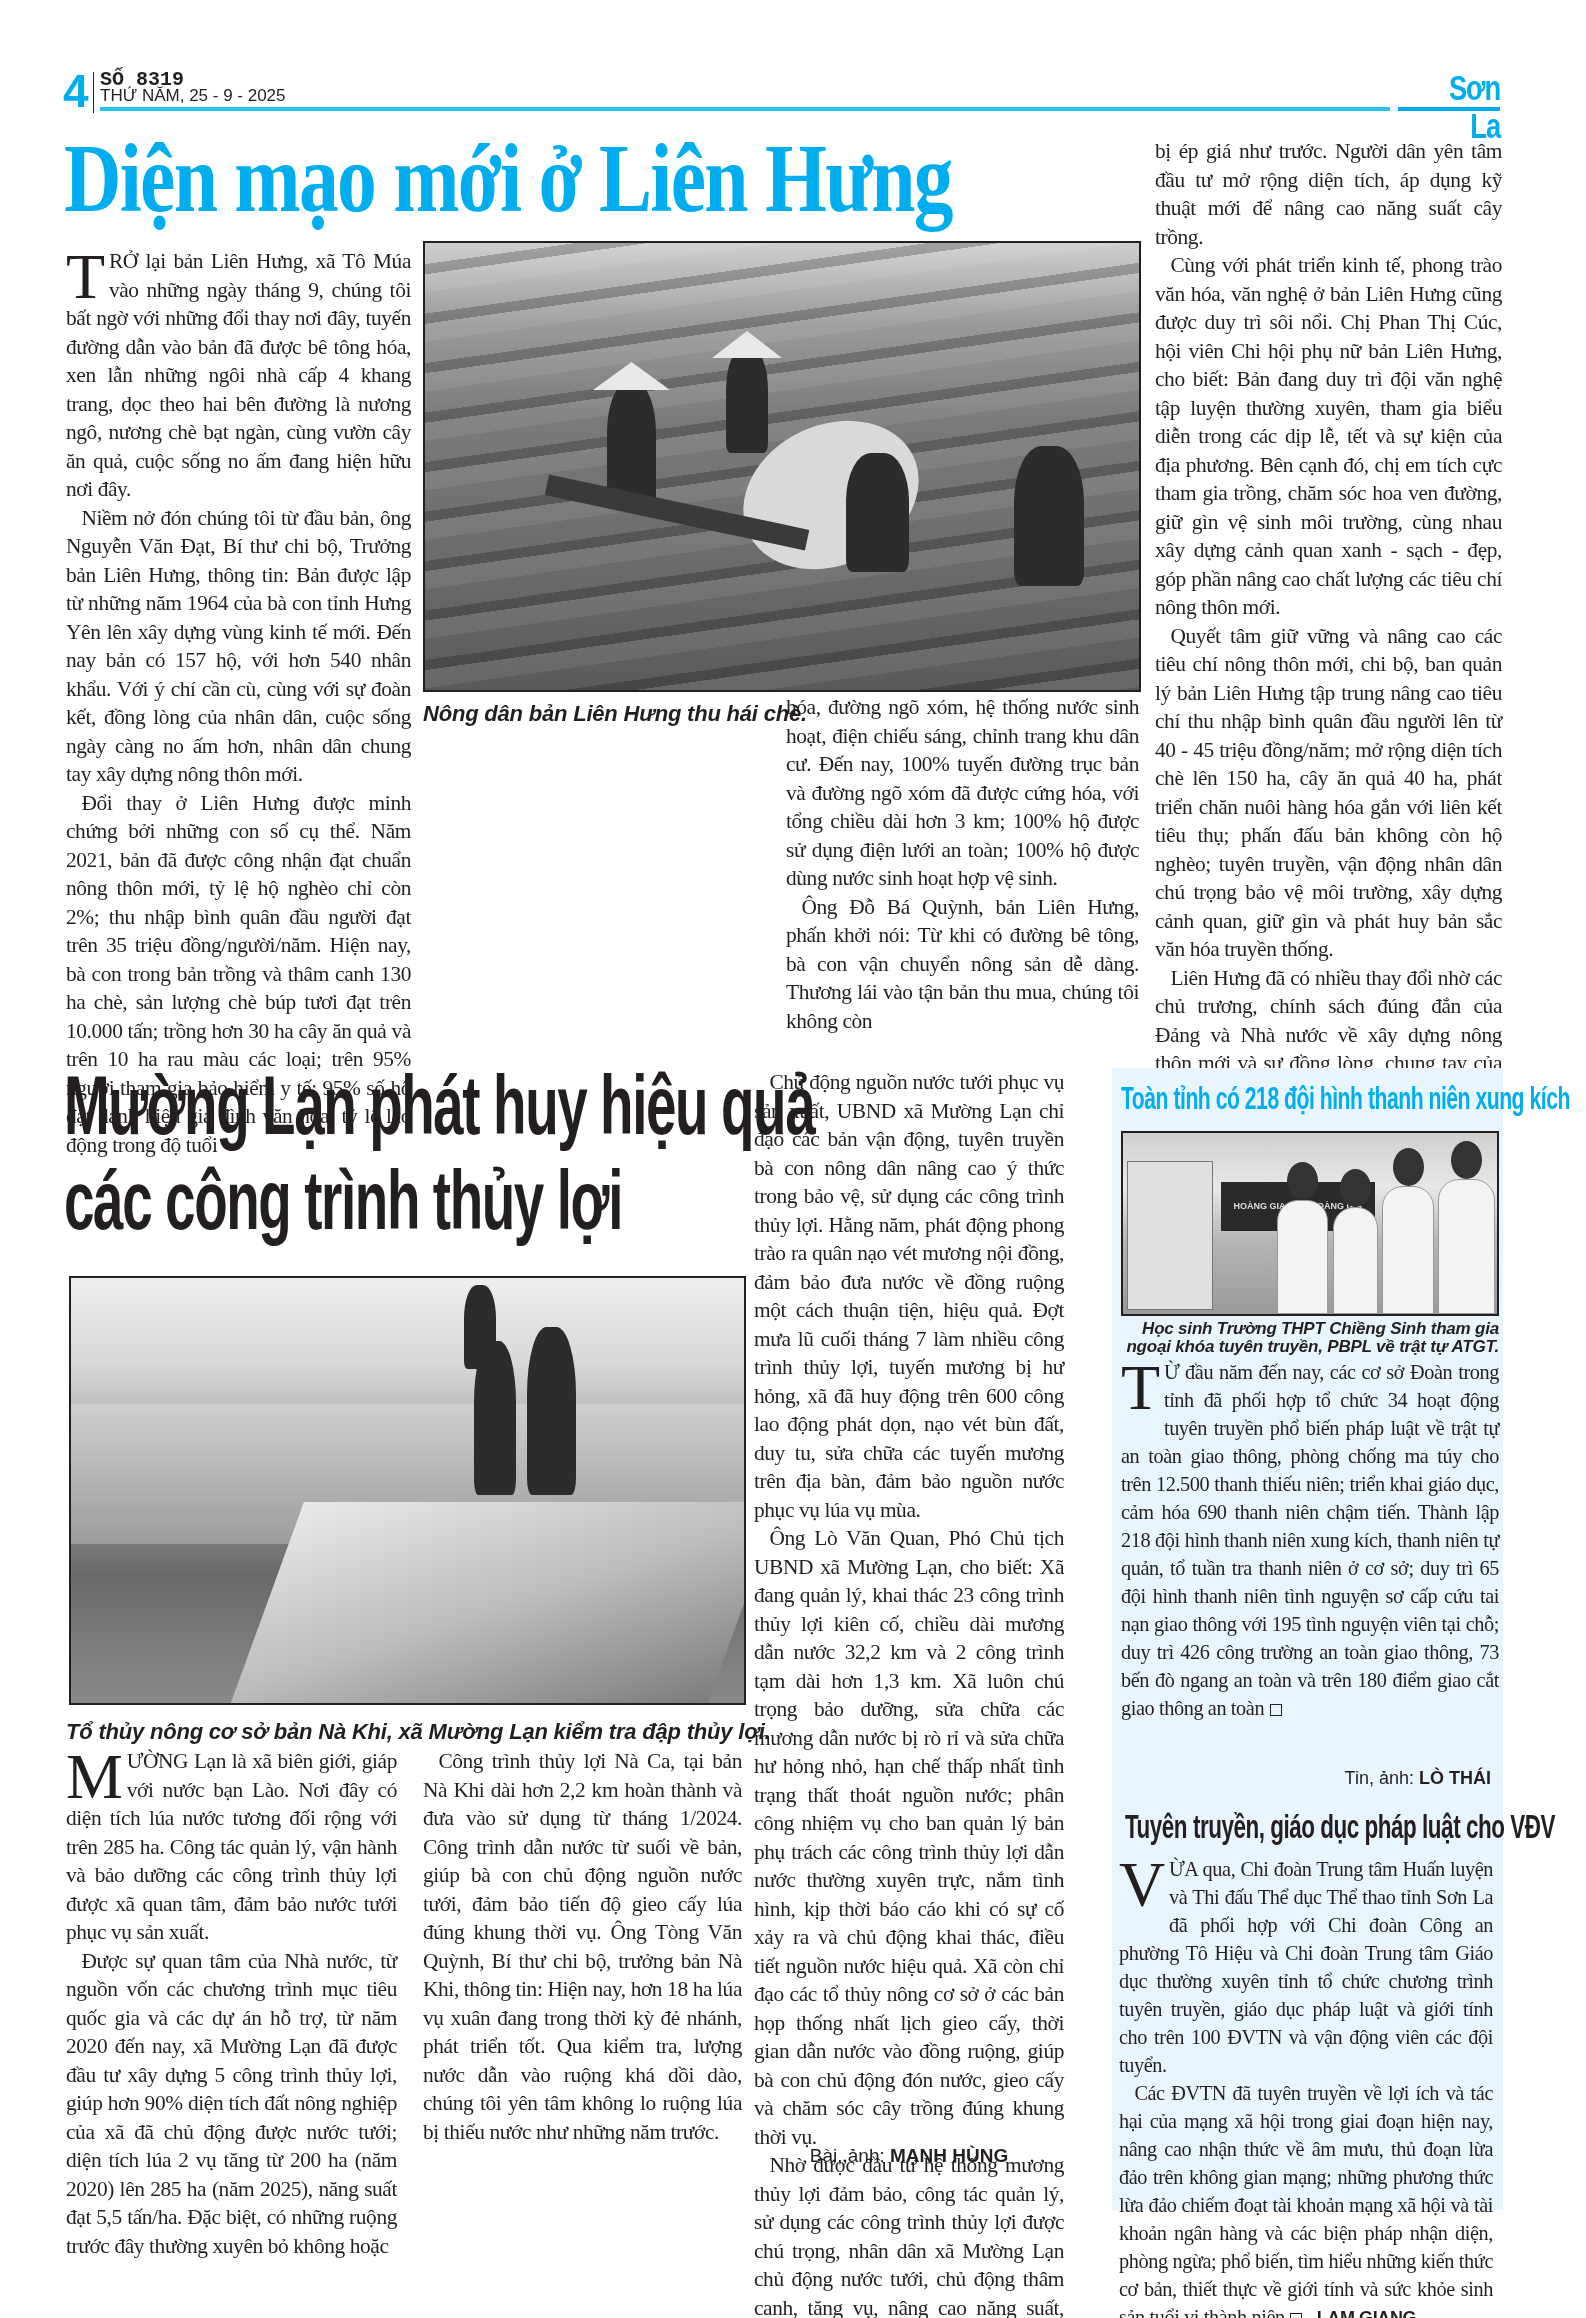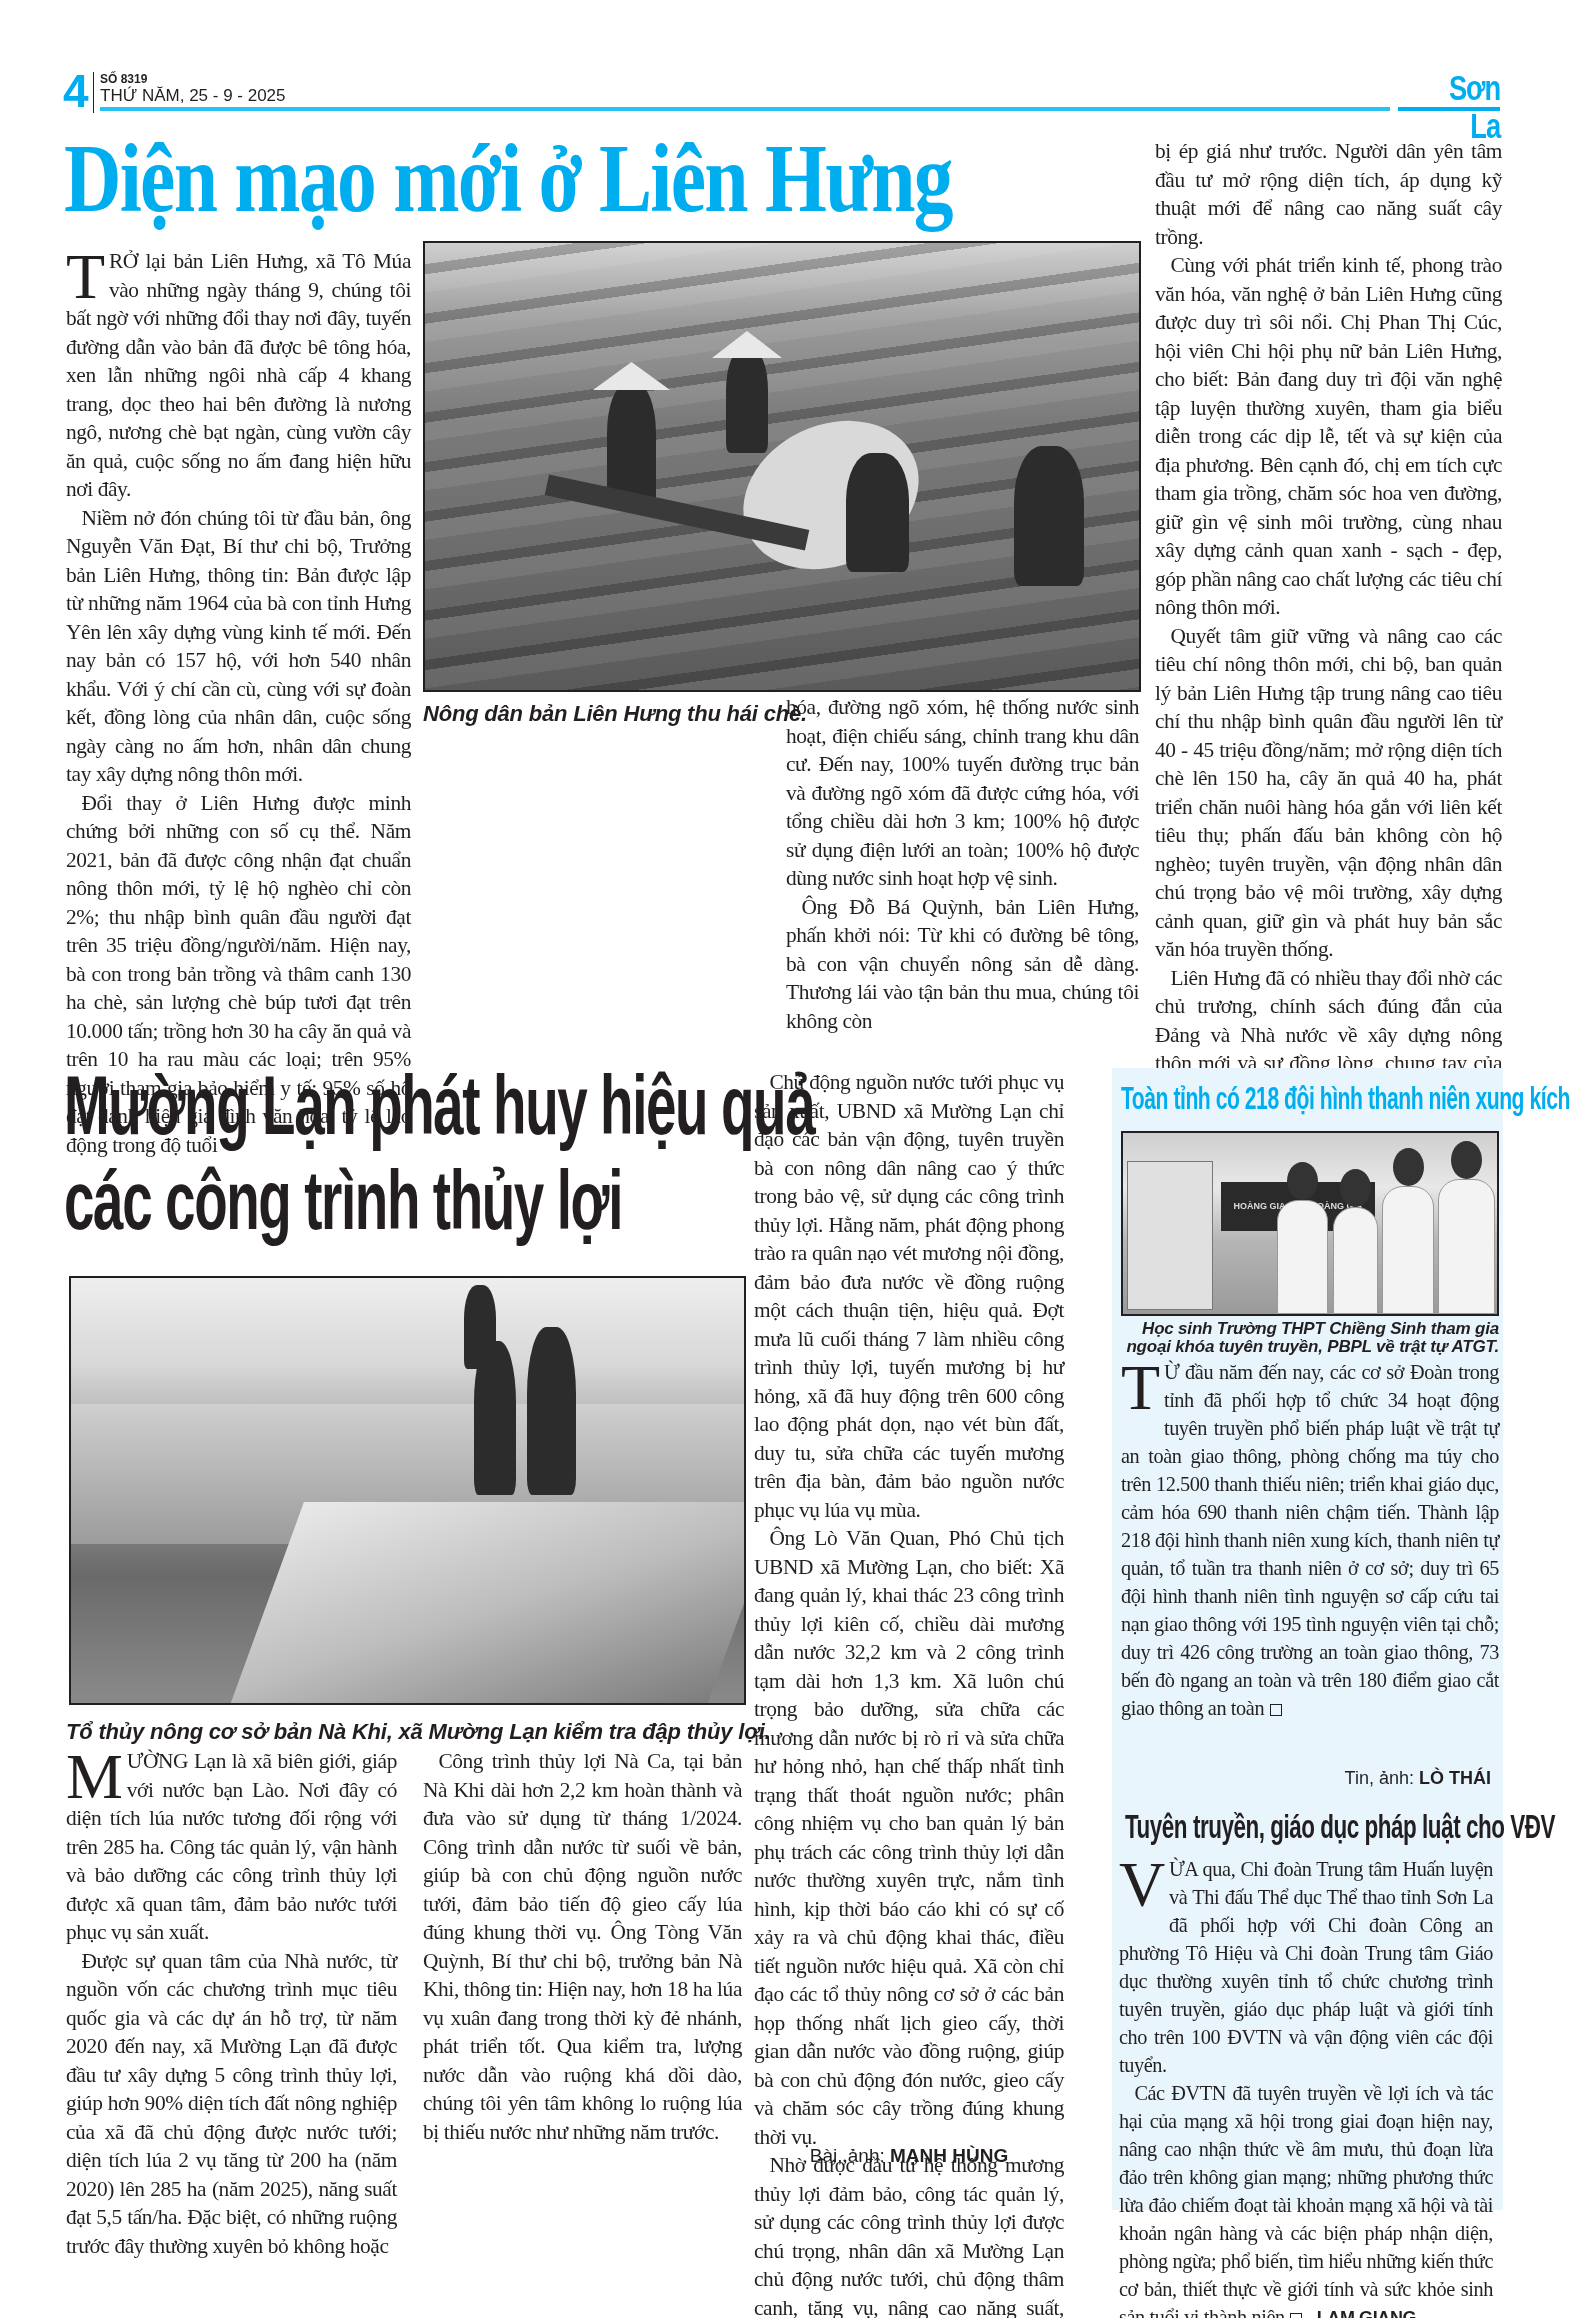--- a/index.html
+++ b/index.html
@@ -9,21 +9,21 @@
   .body-text p{margin:0;text-indent:15.4px;}
   .body-text p.lead{text-indent:0;}
   .dropcap{float:left;font-size:64px;line-height:52px;margin:4.2px 4.2px 0 0;font-family:"Liberation Serif",serif;}
   .caption{font-family:"Liberation Sans","DejaVu Sans",sans-serif;font-style:italic;font-weight:bold;font-size:22px;letter-spacing:-0.2px;}
   .byline{font-family:"Liberation Sans","DejaVu Sans",sans-serif;font-size:19px;text-align:right;}
   .byline b{font-weight:bold;text-transform:uppercase;}
   .end-mark{display:inline-block;width:9.8px;height:9.8px;border:1.4px solid #231f20;margin-left:5.6px;vertical-align:middle;}
   
   #page-number{left:63px;top:70px;font-family:"Liberation Sans",sans-serif;font-weight:bold;font-size:46px;line-height:43px;color:#00aeef;}
   #header-divider{left:93px;top:72px;width:1.4px;height:41px;background:#231f20;}
-  #issue-number{left:100px;top:71px;font-family:Liberation Sans, sans-serif;font-weight:bold;font-size:12px;line-height:17px;text-align:center;}
+  #issue-number{left:100px;top:71px;font-family:Liberation Mono, monospace;font-weight:bold;font-size:20px;line-height:17px;text-align:center;}
   #issue-date{left:100px;top:87px;font-family:"Liberation Sans",sans-serif;font-size:17px;line-height:18px;}
   #header-rule{left:100px;top:107px;width:1290px;height:4.2px;background:#26c3f2;}
   #section-name{left:1398px;top:69px;width:102px;text-align:right;font-family:"Liberation Sans",sans-serif;font-weight:bold;font-size:35px;line-height:38px;color:#00aeef;letter-spacing:-1.4px;transform:scaleX(.78);transform-origin:right;}
   #section-rule{left:1398px;top:107px;width:102px;height:4.2px;background:#00aeef;}
   
   #a1-title{left:64px;top:126px;width:1079px;font-family:"Liberation Serif",serif;font-weight:bold;font-size:97px;line-height:105px;color:#00aeef;letter-spacing:-2.1px;white-space:nowrap;transform:scaleX(.82);transform-origin:left;}
   .photo{border:2.1px solid #231f20;background:#888;overflow:hidden;}
   #a1-photo{left:423px;top:241px;width:714px;height:447px;background:linear-gradient(180deg,#cfcfcf 0%,#9a9a9a 18%,#7a7a7a 40%,#6c6c6c 70%,#5a5a5a 100%);}
   .tea-rows{position:absolute;inset:0;background:repeating-linear-gradient(172deg,rgba(0,0,0,.0) 0 21px,rgba(0,0,0,.22) 21px 31px,rgba(255,255,255,.08) 31px 49px);}
   .figure{position:absolute;background:#2c2c2c;border-radius:40% 40% 10% 10%;}

